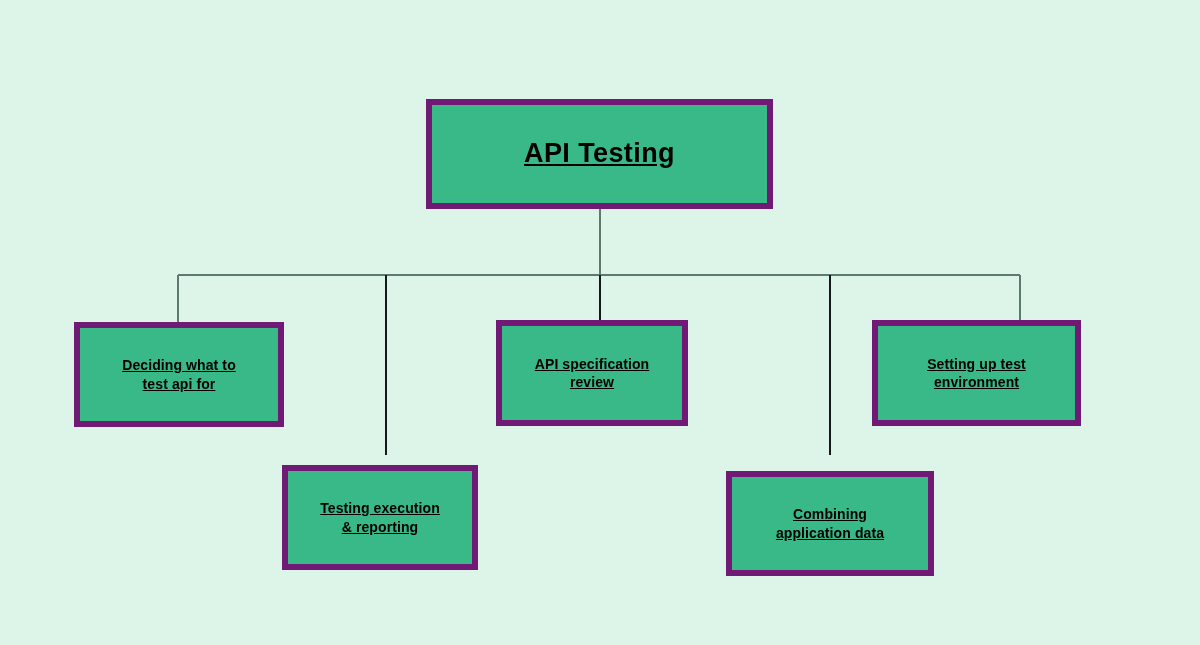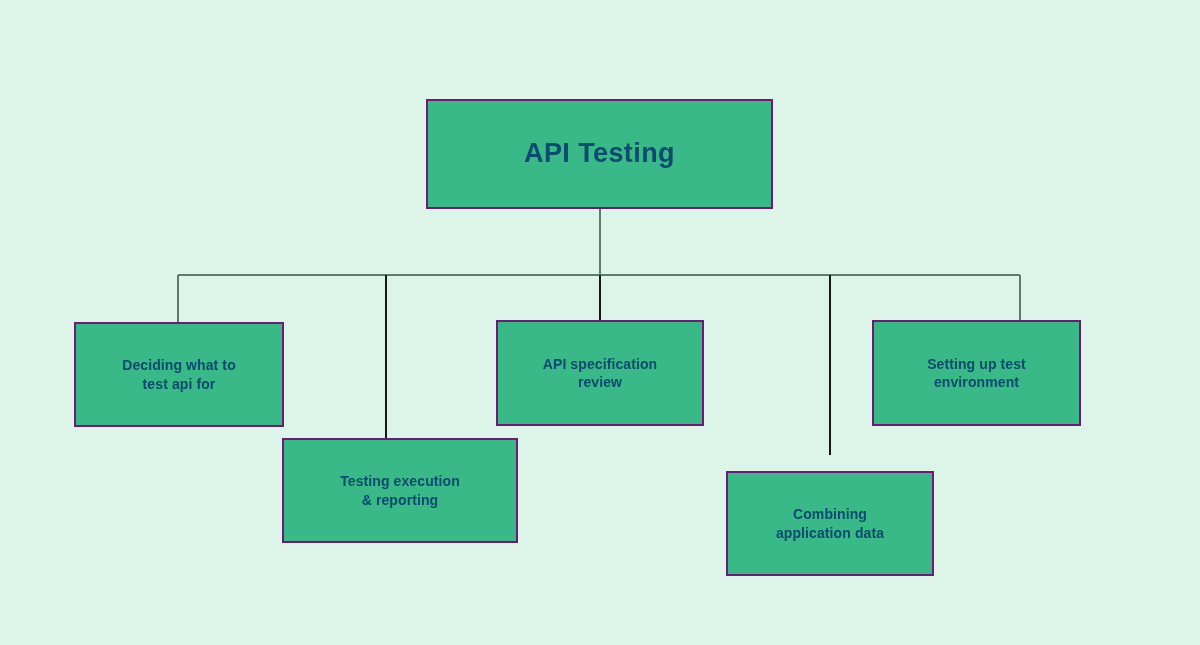--- a/index.html
+++ b/index.html
@@ -24,29 +24,30 @@
     position: absolute;
     left: 0;
     top: 0;
     width: 1200px;
     height: 645px;
   }
   .node {
     position: absolute;
     box-sizing: border-box;
     background: #38b987;
-    border: 2px solid #701a75;
+    border: 6px solid #701a75;
     display: flex;
     align-items: center;
     justify-content: center;
     text-align: center;
-    color: #0c4a6e;
+    color: #000000;
     font-weight: bold;
     line-height: 1.32;
     letter-spacing: 0.1px;
+    text-decoration: underline;
   }
   .node-root {
     font-size: 27px;
     letter-spacing: 0.4px;
   }
   .node-child {
     font-size: 14px;
     padding: 13px 14px;
   }
   .node-label {
@@ -76,26 +77,26 @@
 
   <div class="node node-root" style="left:426px; top:99px; width:347px; height:110px;">
     <span class="node-label">API Testing</span>
   </div>
 
   <div class="node node-child" style="left:74px; top:322px; width:210px; height:105px;">
     <span class="node-label">Deciding what to
 test api for</span>
   </div>
 
-  <div class="node node-child" style="left:282px; top:438px; width:236px; height:105px;justify-content:flex-end;">
+  <div class="node node-child" style="left:282px; top:465px; width:196px; height:105px;justify-content:flex-end;">
     <span class="node-label">Testing execution
 &amp; reporting</span>
   </div>
 
-  <div class="node node-child" style="left:496px; top:320px; width:208px; height:106px;">
+  <div class="node node-child" style="left:496px; top:320px; width:192px; height:106px;">
     <span class="node-label">API specification
 review</span>
   </div>
 
   <div class="node node-child" style="left:726px; top:471px; width:208px; height:105px;">
     <span class="node-label">Combining
 application data</span>
   </div>
 
   <div class="node node-child" style="left:872px; top:320px; width:209px; height:106px;">

